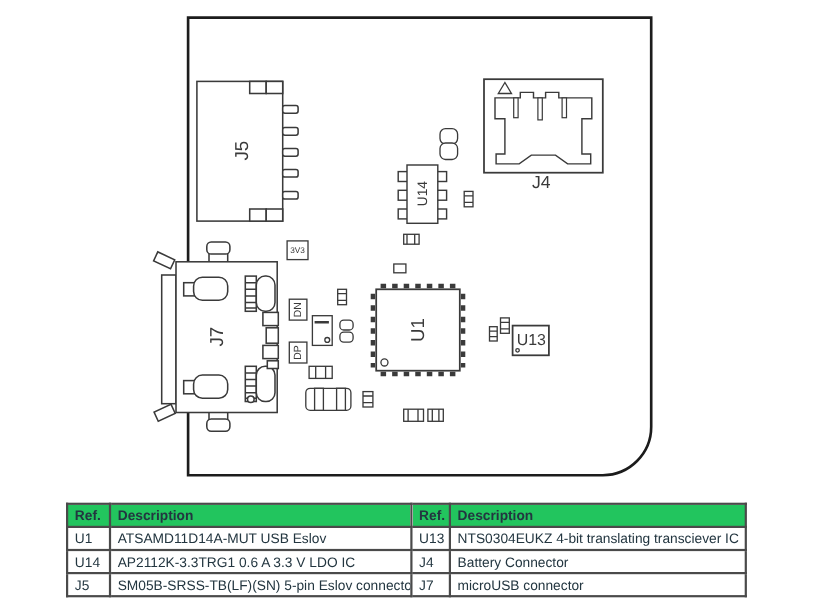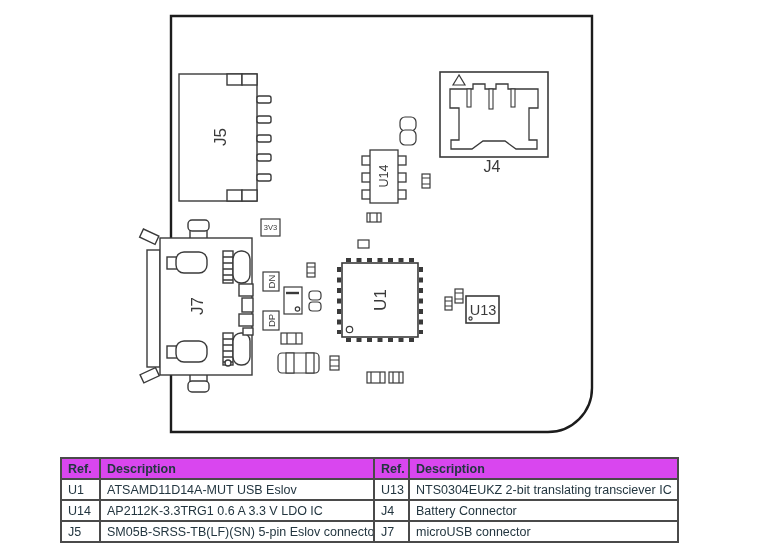--- a/index.html
+++ b/index.html
@@ -7,21 +7,21 @@
         font-family:"Liberation Sans",sans-serif;}
   #board-svg{position:absolute;left:0;top:0;}
   svg text{font-family:"Liberation Sans",sans-serif;fill:#3a3a3a;}
 
   table.ref-table{position:absolute;left:60px;top:457px;width:617px;
     border-collapse:collapse;table-layout:fixed;
     font-size:12.5px;color:#233640;}
   table.ref-table th,table.ref-table td{
     border:2px solid #4a4a4a;height:17px;padding:1px 6px;
     text-align:left;vertical-align:middle;overflow:hidden;white-space:nowrap;}
-  table.ref-table th{background:#d946ef;font-weight:bold;}
+  table.ref-table th{background:#22c55e;font-weight:bold;}
   table.ref-table td{background:#ffffff;}
   col.c-ref1{width:39px;} col.c-desc1{width:274px;}
   col.c-ref2{width:35px;} col.c-desc2{width:269px;}
 </style>
 </head>
 <body>
 
 <div id="page">
 
   <svg id="board-svg" width="764" height="452" viewBox="0 0 764 452">
@@ -178,21 +178,21 @@
         <th>Description</th>
         <th>Ref.</th>
         <th>Description</th>
       </tr>
     </thead>
     <tbody>
       <tr>
         <td>U1</td>
         <td>ATSAMD11D14A-MUT USB Eslov</td>
         <td>U13</td>
-        <td>NTS0304EUKZ 2-bit translating transciever IC</td>
+        <td>NTS0304EUKZ 4-bit translating transciever IC</td>
       </tr>
       <tr>
         <td>U14</td>
         <td>AP2112K-3.3TRG1 0.6 A 3.3 V LDO IC</td>
         <td>J4</td>
         <td>Battery Connector</td>
       </tr>
       <tr>
         <td>J5</td>
         <td>SM05B-SRSS-TB(LF)(SN) 5-pin Eslov connector</td>

